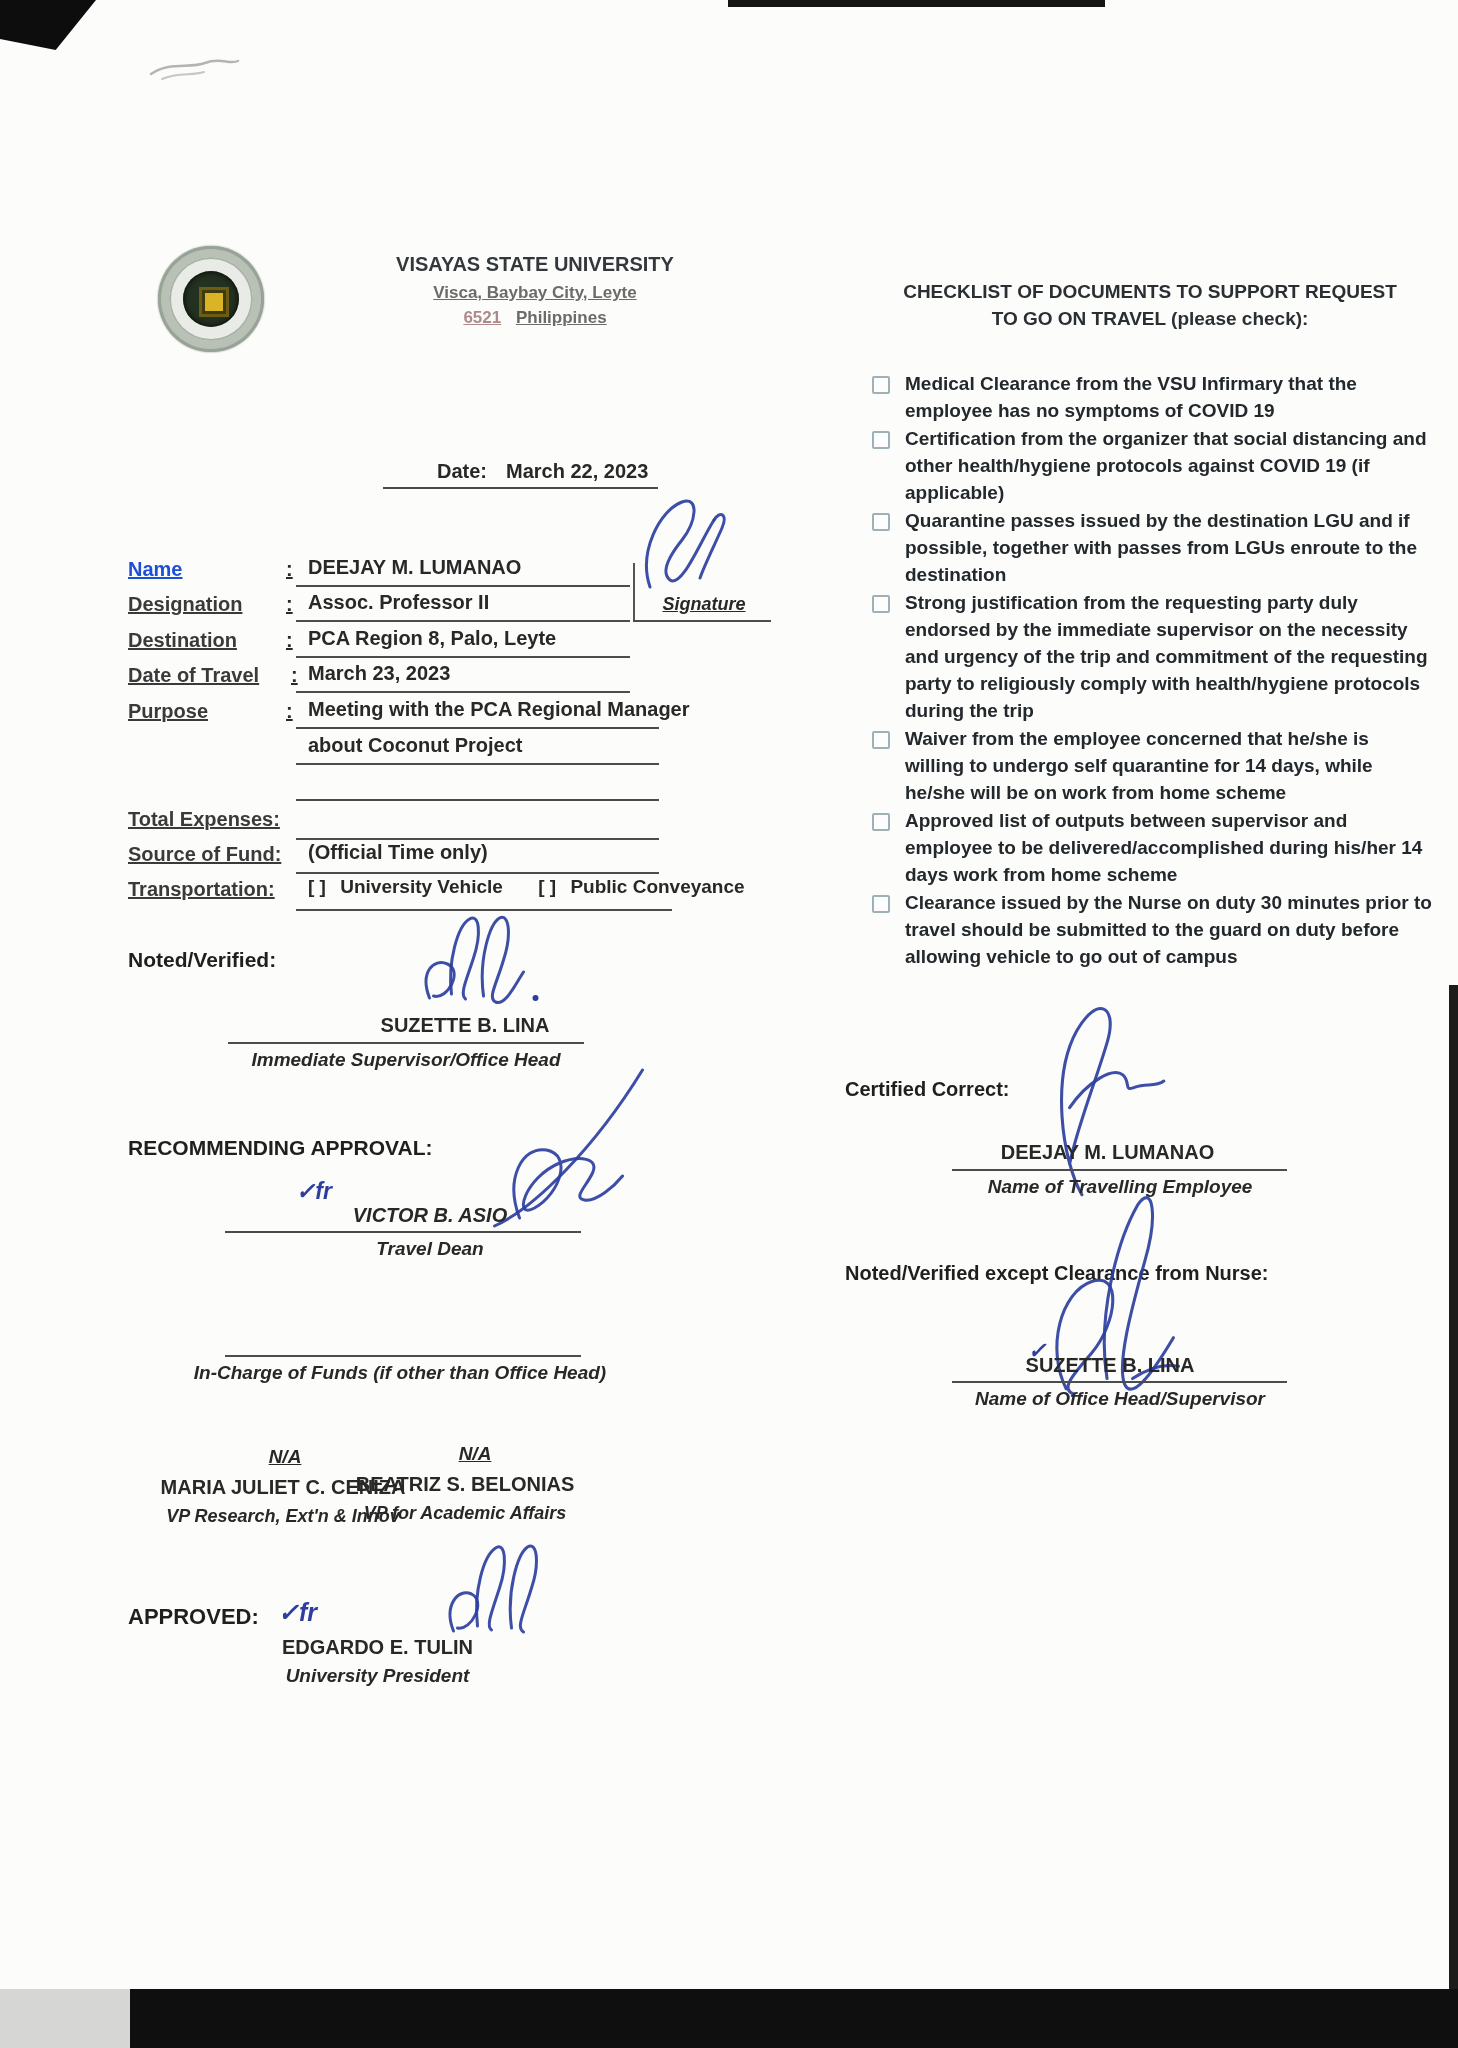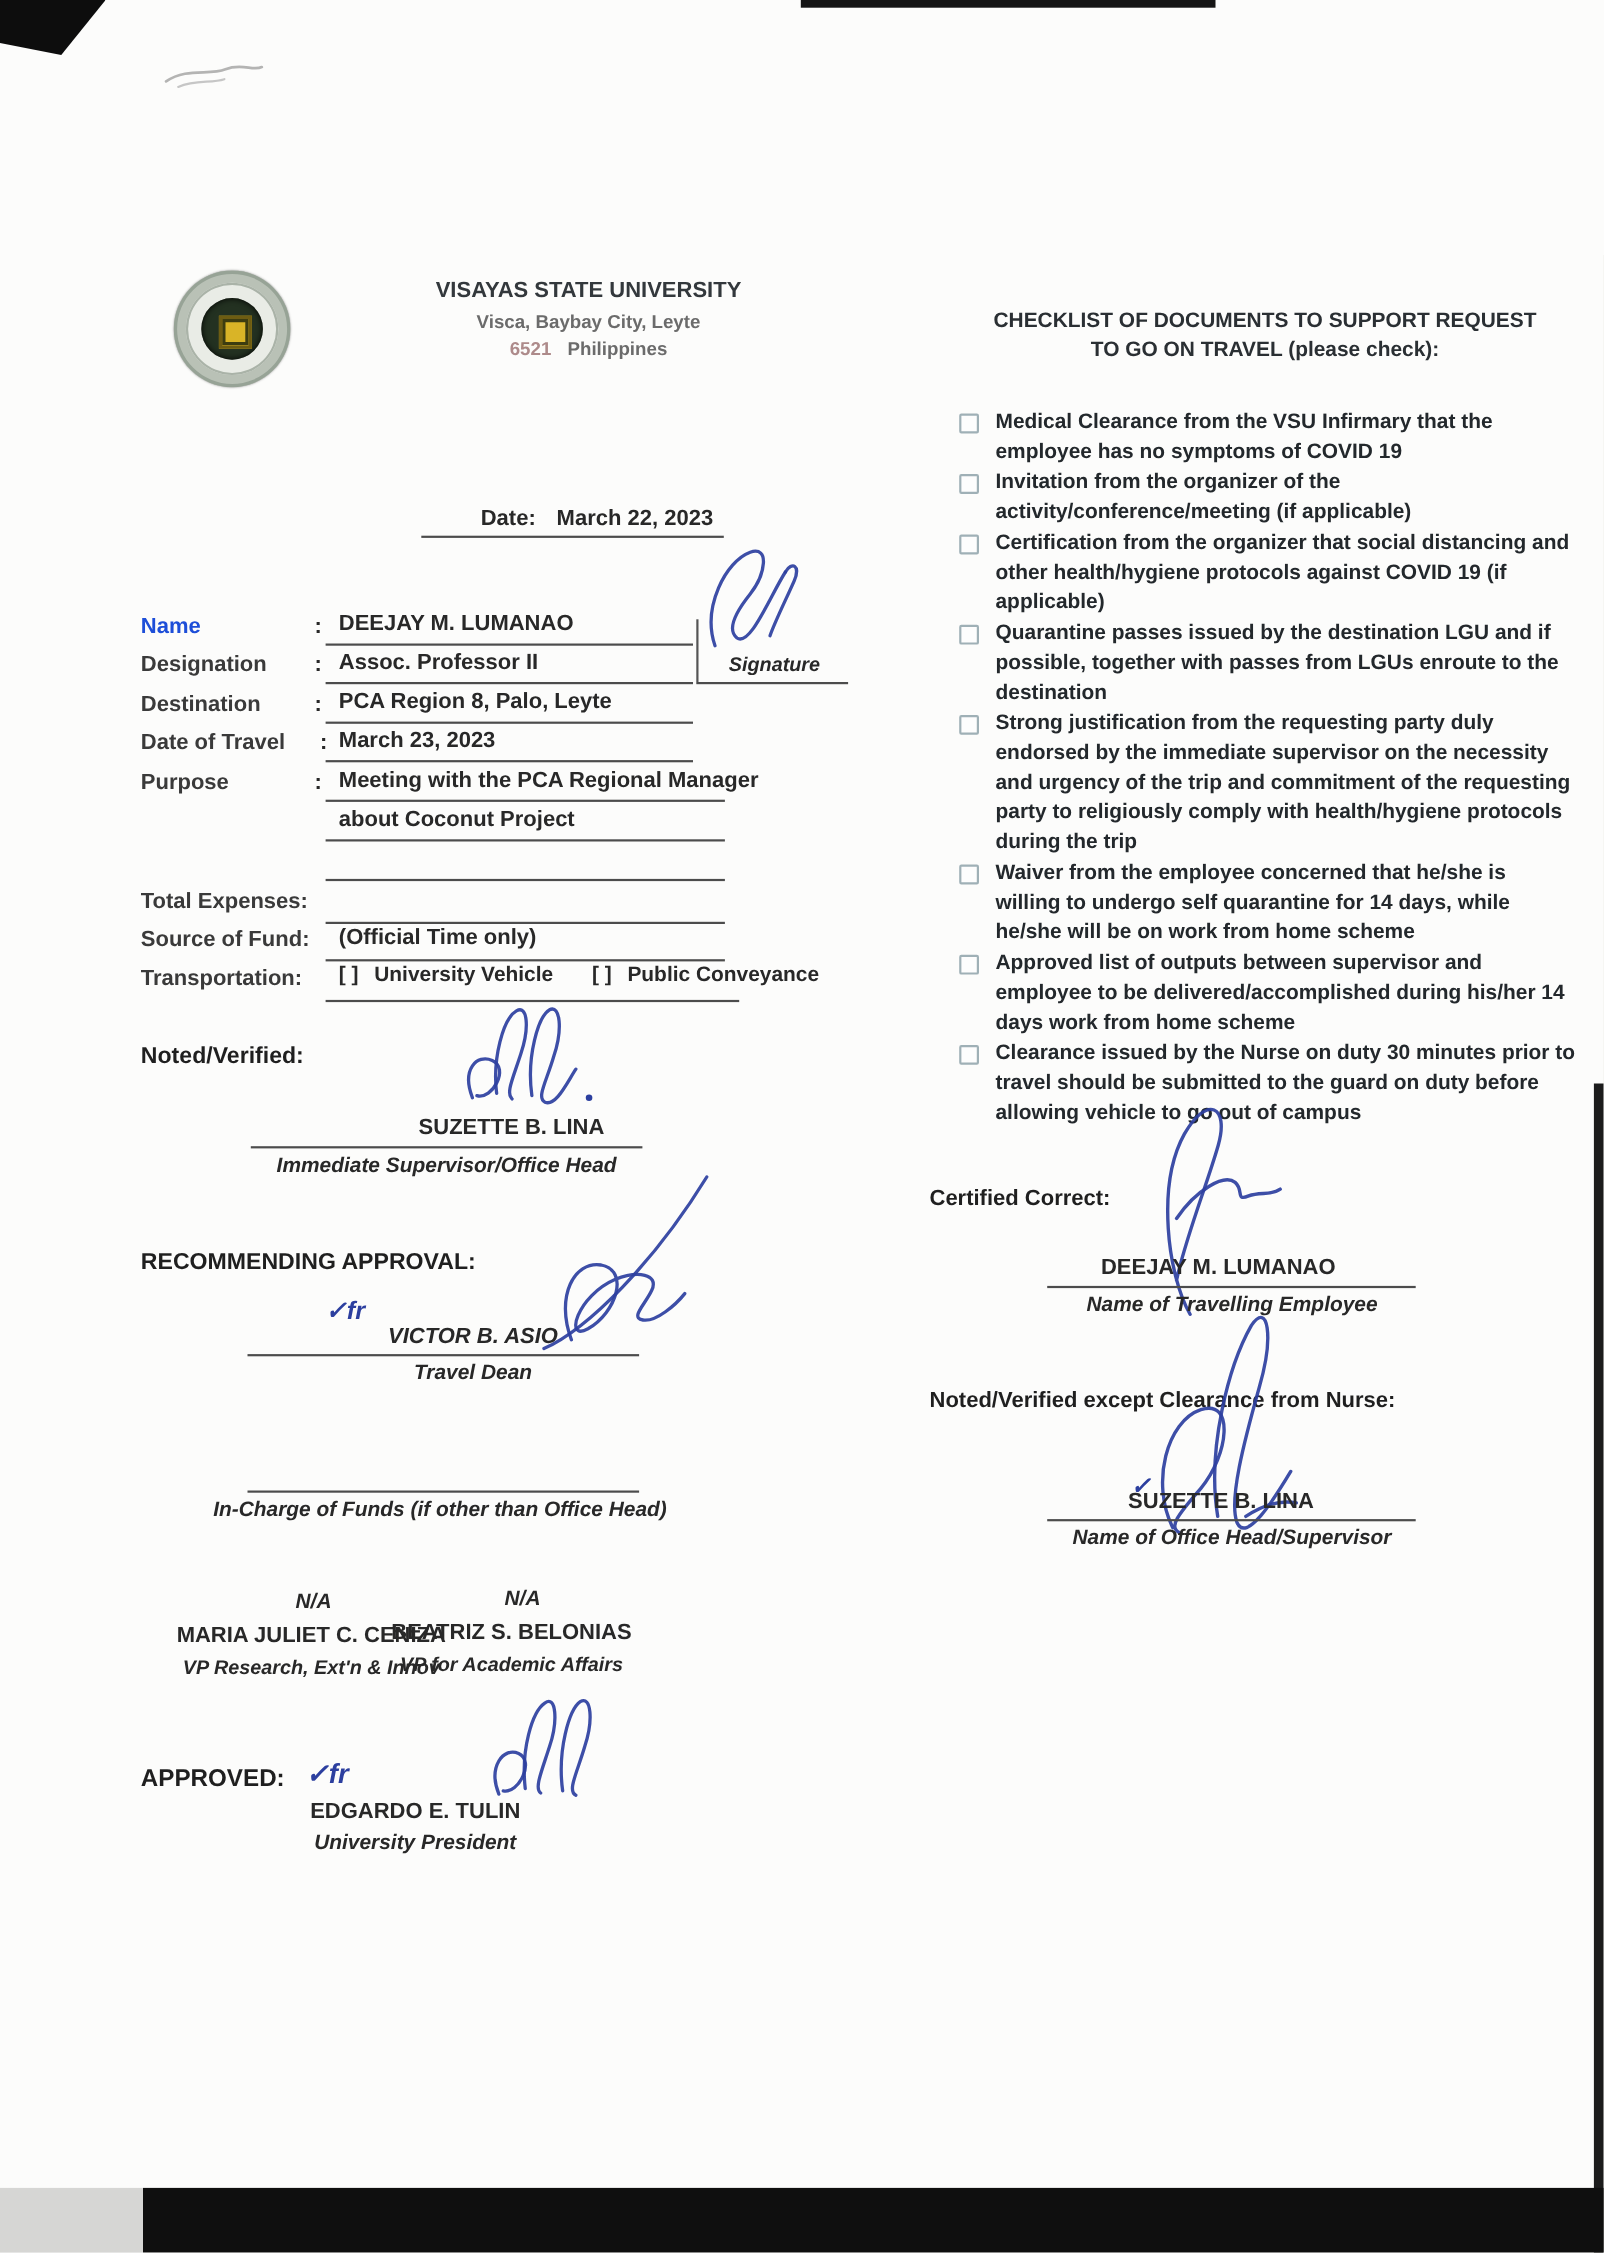--- a/index.html
+++ b/index.html
@@ -1,20 +1,20 @@
 <!DOCTYPE html>
 <html><head>
 <meta charset="utf-8">
 <style>
   html,body{margin:0;padding:0;background:#e9e9e7;}
   #paper{position:relative;width:1458px;height:2048px;background:#fcfcfb;
          font-family:"Liberation Sans",sans-serif;color:#282828;overflow:hidden;}
   .abs{position:absolute;}
   .b{font-weight:700;}
-  .sb{font-weight:600;}
+  .sb{font-weight:600;text-decoration:underline;}
   .it{font-style:italic;}
   .ctr{text-align:center;}
   .line{position:absolute;height:0;border-bottom:2px solid #4c4c4c;}
   .grey{color:#6b6b6b;}
   .sig path{fill:none;stroke:#2c3f9f;stroke-width:3;stroke-linecap:round;stroke-linejoin:round;opacity:.92;}
   .chk-list{position:absolute;left:872px;top:370px;width:560px;}
   .chk-item{display:flex;gap:15px;margin-bottom:1px;font-size:19px;font-weight:700;line-height:27px;color:#23282c;}
   .chk-box{width:14px;height:14px;border:2px solid #9fb0b6;border-radius:2px;flex:0 0 14px;margin-top:6px;background:#fdfdfd;}
   .seal{position:absolute;left:158px;top:246px;width:106px;height:106px;border-radius:50%;
         background:#b9c1b6;box-shadow:inset 0 0 0 3px #97a396,0 0 2px #888;}
@@ -143,24 +143,20 @@
   <div class="abs b ctr" style="left:890px;top:281px;width:520px;font-size:19px;color:#2a2f33;">CHECKLIST OF DOCUMENTS TO SUPPORT REQUEST</div>
   <div class="abs b ctr" style="left:890px;top:308px;width:520px;font-size:19px;color:#2a2f33;">TO GO ON TRAVEL (please check):</div>
 
   <div class="chk-list">
     <div class="chk-item">
       <span class="chk-box"></span>
       <span>Medical Clearance from the VSU Infirmary that the employee has no symptoms of COVID 19</span>
     </div>
     <div class="chk-item">
       <span class="chk-box"></span>
-      <span>Invitation from the organizer of the activity/conference/meeting (if applicable)</span>
-    </div>
-    <div class="chk-item">
-      <span class="chk-box"></span>
       <span>Certification from the organizer that social distancing and other health/hygiene protocols against COVID 19 (if applicable)</span>
     </div>
     <div class="chk-item">
       <span class="chk-box"></span>
       <span>Quarantine passes issued by the destination LGU and if possible, together with passes from LGUs enroute to the destination</span>
     </div>
     <div class="chk-item">
       <span class="chk-box"></span>
       <span>Strong justification from the requesting party duly endorsed by the immediate supervisor on the necessity and urgency of the trip and commitment of the requesting party to religiously comply with health/hygiene protocols during the trip</span>
     </div>

